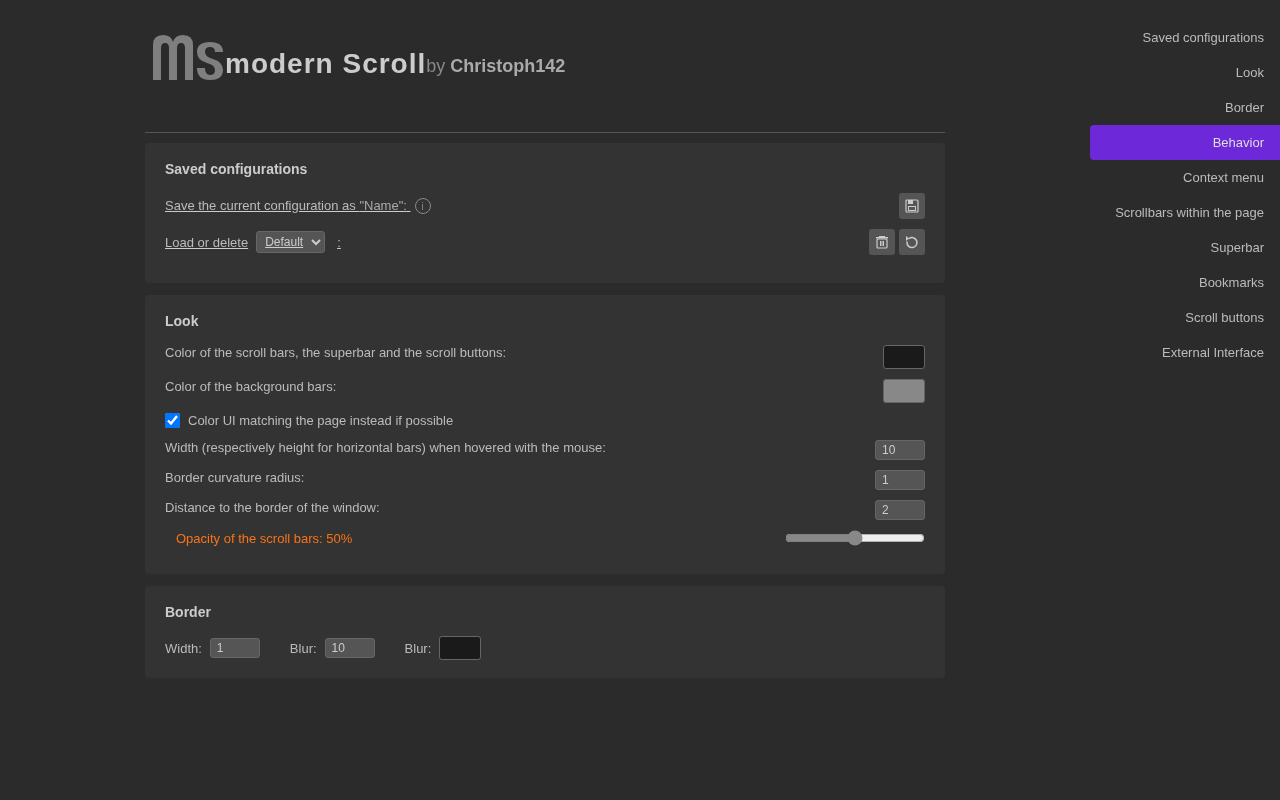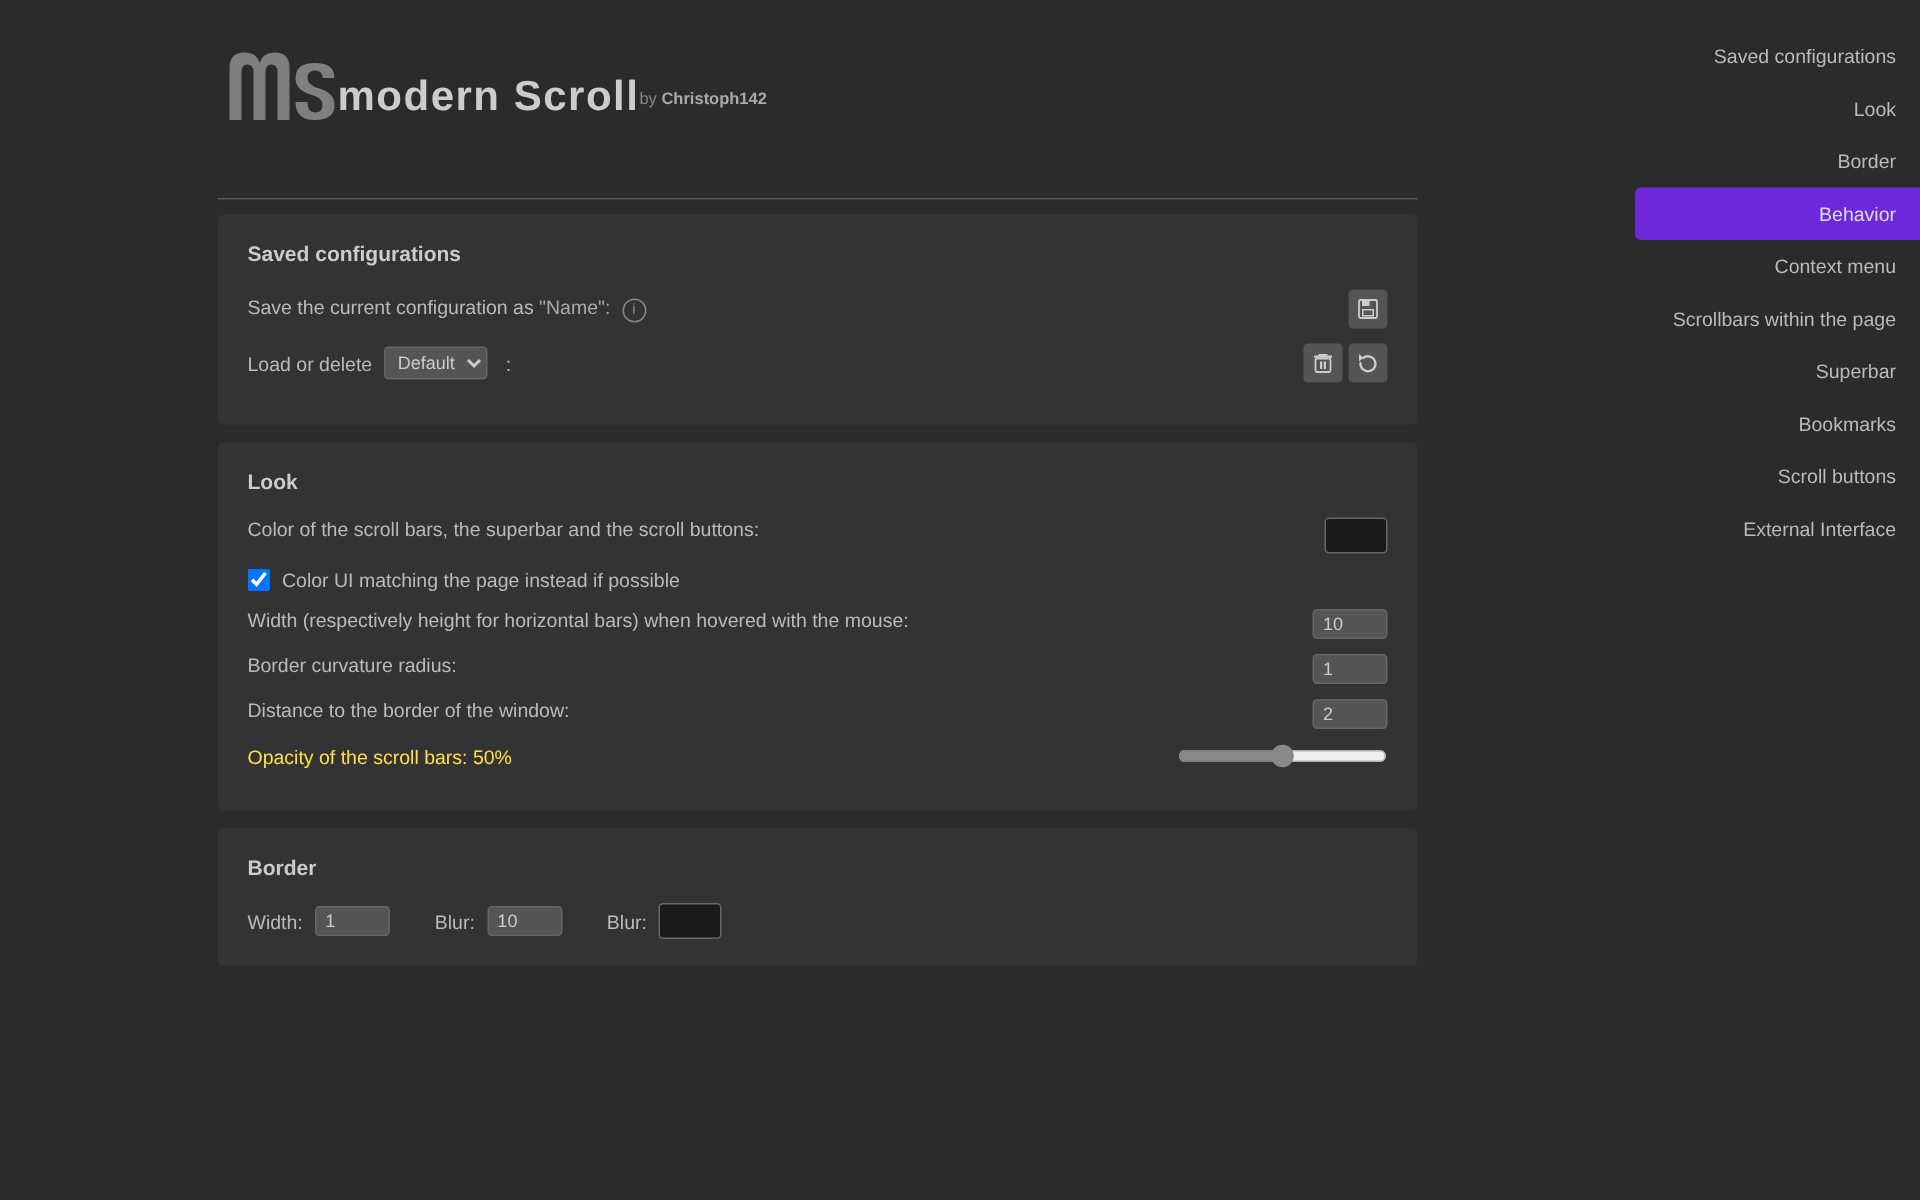--- a/index.html
+++ b/index.html
@@ -80,21 +80,21 @@
       font-weight: normal;
       letter-spacing: 1px;
     }
 
     .app-title span {
       font-weight: bold;
       color: #ccc;
     }
 
     .app-subtitle {
-      font-size: 11px;
+      font-size: 18px;
       color: #888;
       margin-top: 4px;
     }
 
     .app-subtitle b {
       color: #aaa;
     }
 
     .divider {
       width: 100%;
@@ -124,20 +124,21 @@
       font-weight: bold;
       color: #ccc;
       margin-bottom: 16px;
     }
 
     
     .config-row {
       display: flex;
       align-items: center;
       margin-bottom: 10px;
+      text-decoration: underline;
     }
 
     .config-label {
       color: #bbb;
       font-size: 13px;
     }
 
     .config-label .quoted {
       color: #aaa;
     }
@@ -248,23 +249,24 @@
       cursor: pointer;
     }
 
     .slider-row {
       display: flex;
       align-items: center;
       margin-bottom: 10px;
     }
 
     .slider-label {
-      color: #fde047;
+      color: #f97316;
       font-size: 13px;
       flex: 1;
+      margin-left: 11px;
     }
 
     .slider-container {
       width: 140px;
       display: flex;
       align-items: center;
     }
 
     input[type="range"] {
       width: 140px;
@@ -377,20 +379,24 @@
     </div>
 
     <div class="section">
       <div class="section-title">Look</div>
 
       <div class="look-row">
         <span class="look-label">Color of the scroll bars, the superbar and the scroll buttons:</span>
         <div class="color-swatch dark"></div>
       </div>
 
+      <div class="look-row">
+        <span class="look-label">Color of the background bars:</span>
+        <div class="color-swatch gray"></div>
+      </div>
 
       <div class="checkbox-row">
         <input type="checkbox" checked="" style="">
         <span class="look-label">Color UI matching the page instead if possible</span>
       </div>
 
 
       <div class="look-row">
         <span class="look-label">Width (respectively height for horizontal bars) when hovered with the mouse:</span>
         <input type="text" class="number-input" value="10" style="">

